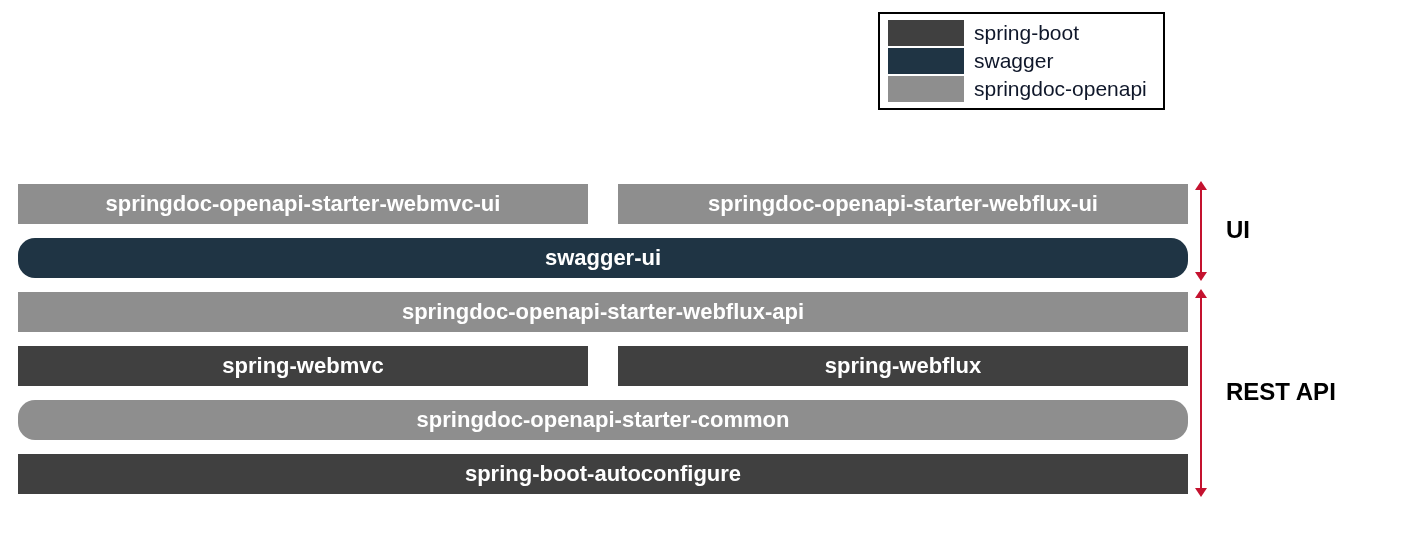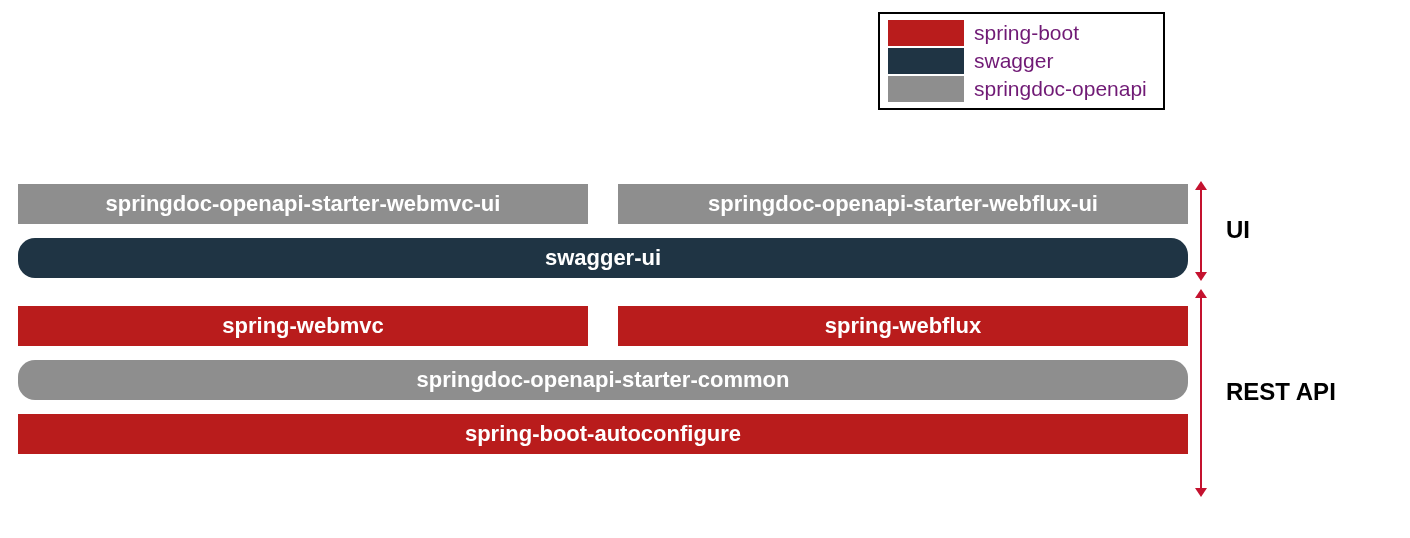--- a/index.html
+++ b/index.html
@@ -23,21 +23,21 @@
       align-items: center;
       gap: 10px;
       margin: 2px 0;
     }
     .legend-swatch {
       width: 76px;
       height: 26px;
     }
     .legend-label {
       font-size: 21px;
-      color: #701a75;
+      color: #0f172a;
     }
     .diagram {
       position: absolute;
       top: 184px;
       left: 18px;
       width: 1170px;
     }
     .row {
       display: flex;
       gap: 30px;
@@ -47,21 +47,21 @@
       flex: 1;
       height: 40px;
       display: flex;
       align-items: center;
       justify-content: center;
       font-size: 22px;
       font-weight: 700;
       color: #fff;
     }
     .box.full { width: 100%; border-radius: 17px; }
-    .c-green { background: #b91c1c; }
+    .c-green { background: #404040; }
     .c-navy  { background: #1F3444; }
     .c-gray  { background: #8E8E8E; }
     .brackets {
       position: absolute;
       top: 184px;
       left: 1200px;
     }
     .bracket {
       position: absolute;
       width: 2px;
@@ -105,20 +105,21 @@
 
 <div class="diagram" id="diagram">
     <div class="row">
       <div class="box c-gray">springdoc-openapi-starter-webmvc-ui</div>
       <div class="box c-gray">springdoc-openapi-starter-webflux-ui</div>
     </div>
     <div class="row">
       <div class="box c-navy full">swagger-ui</div>
     </div>
     <div class="row">
+      <div class="box c-gray">springdoc-openapi-starter-webflux-api</div>
     </div>
     <div class="row">
       <div class="box c-green">spring-webmvc</div>
       <div class="box c-green">spring-webflux</div>
     </div>
     <div class="row">
       <div class="box c-gray full">springdoc-openapi-starter-common</div>
     </div>
     <div class="row">
       <div class="box c-green">spring-boot-autoconfigure</div>

